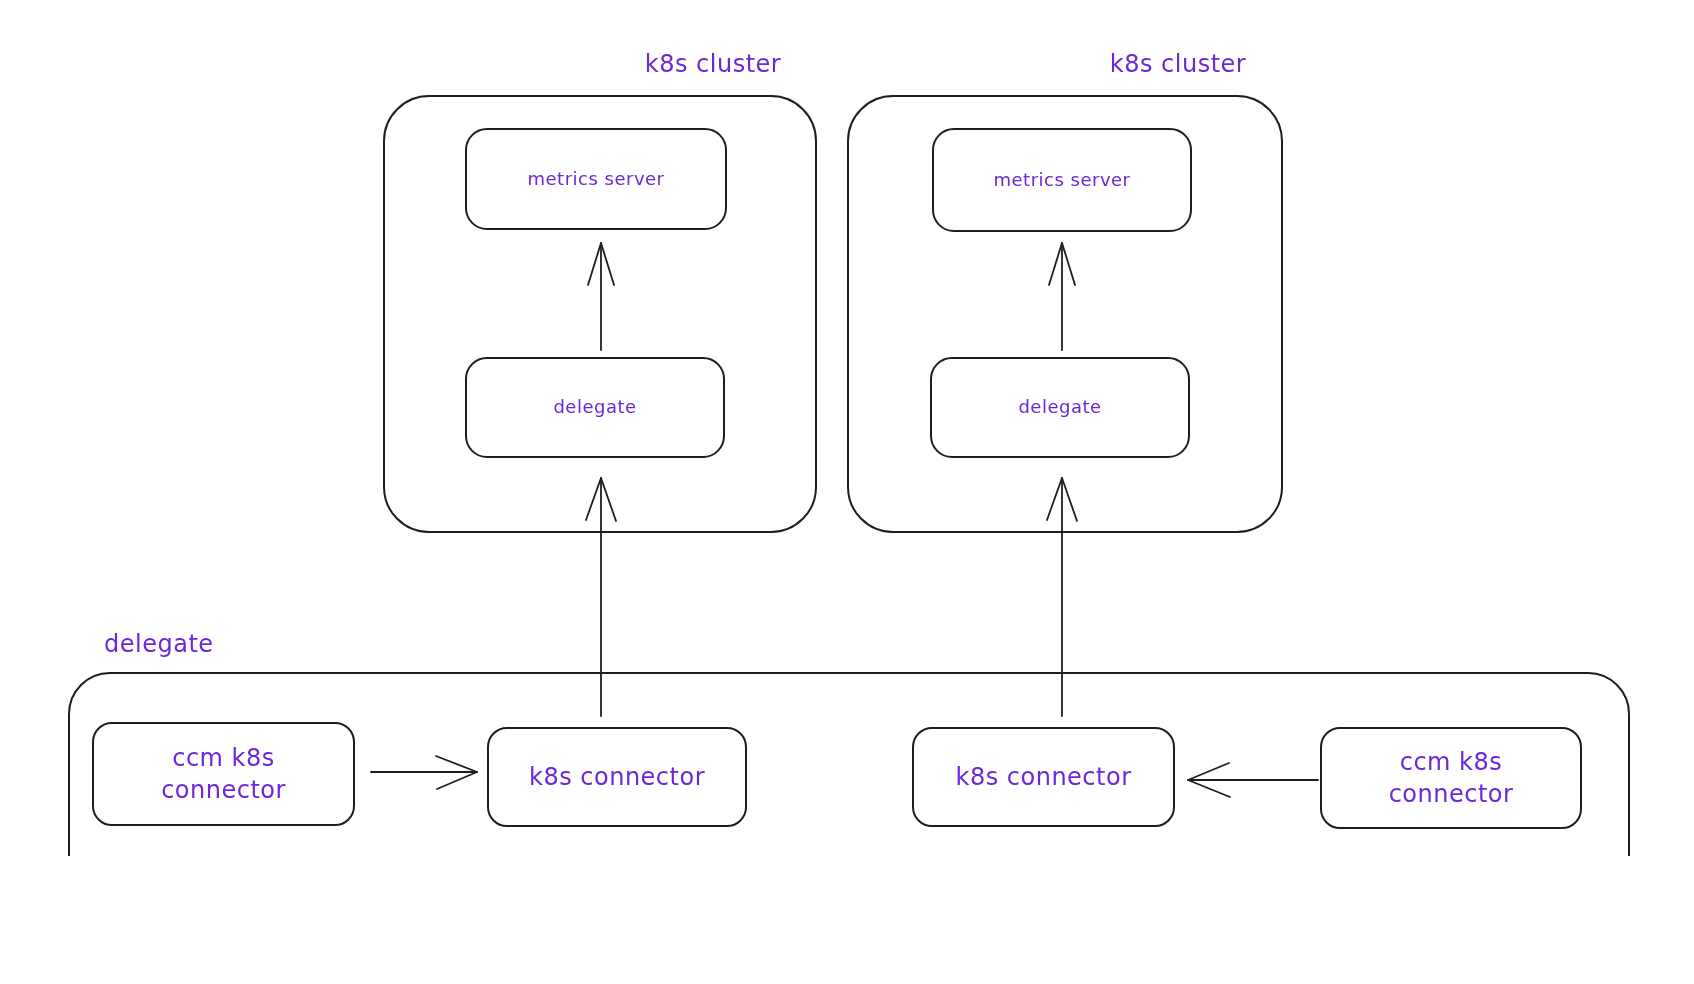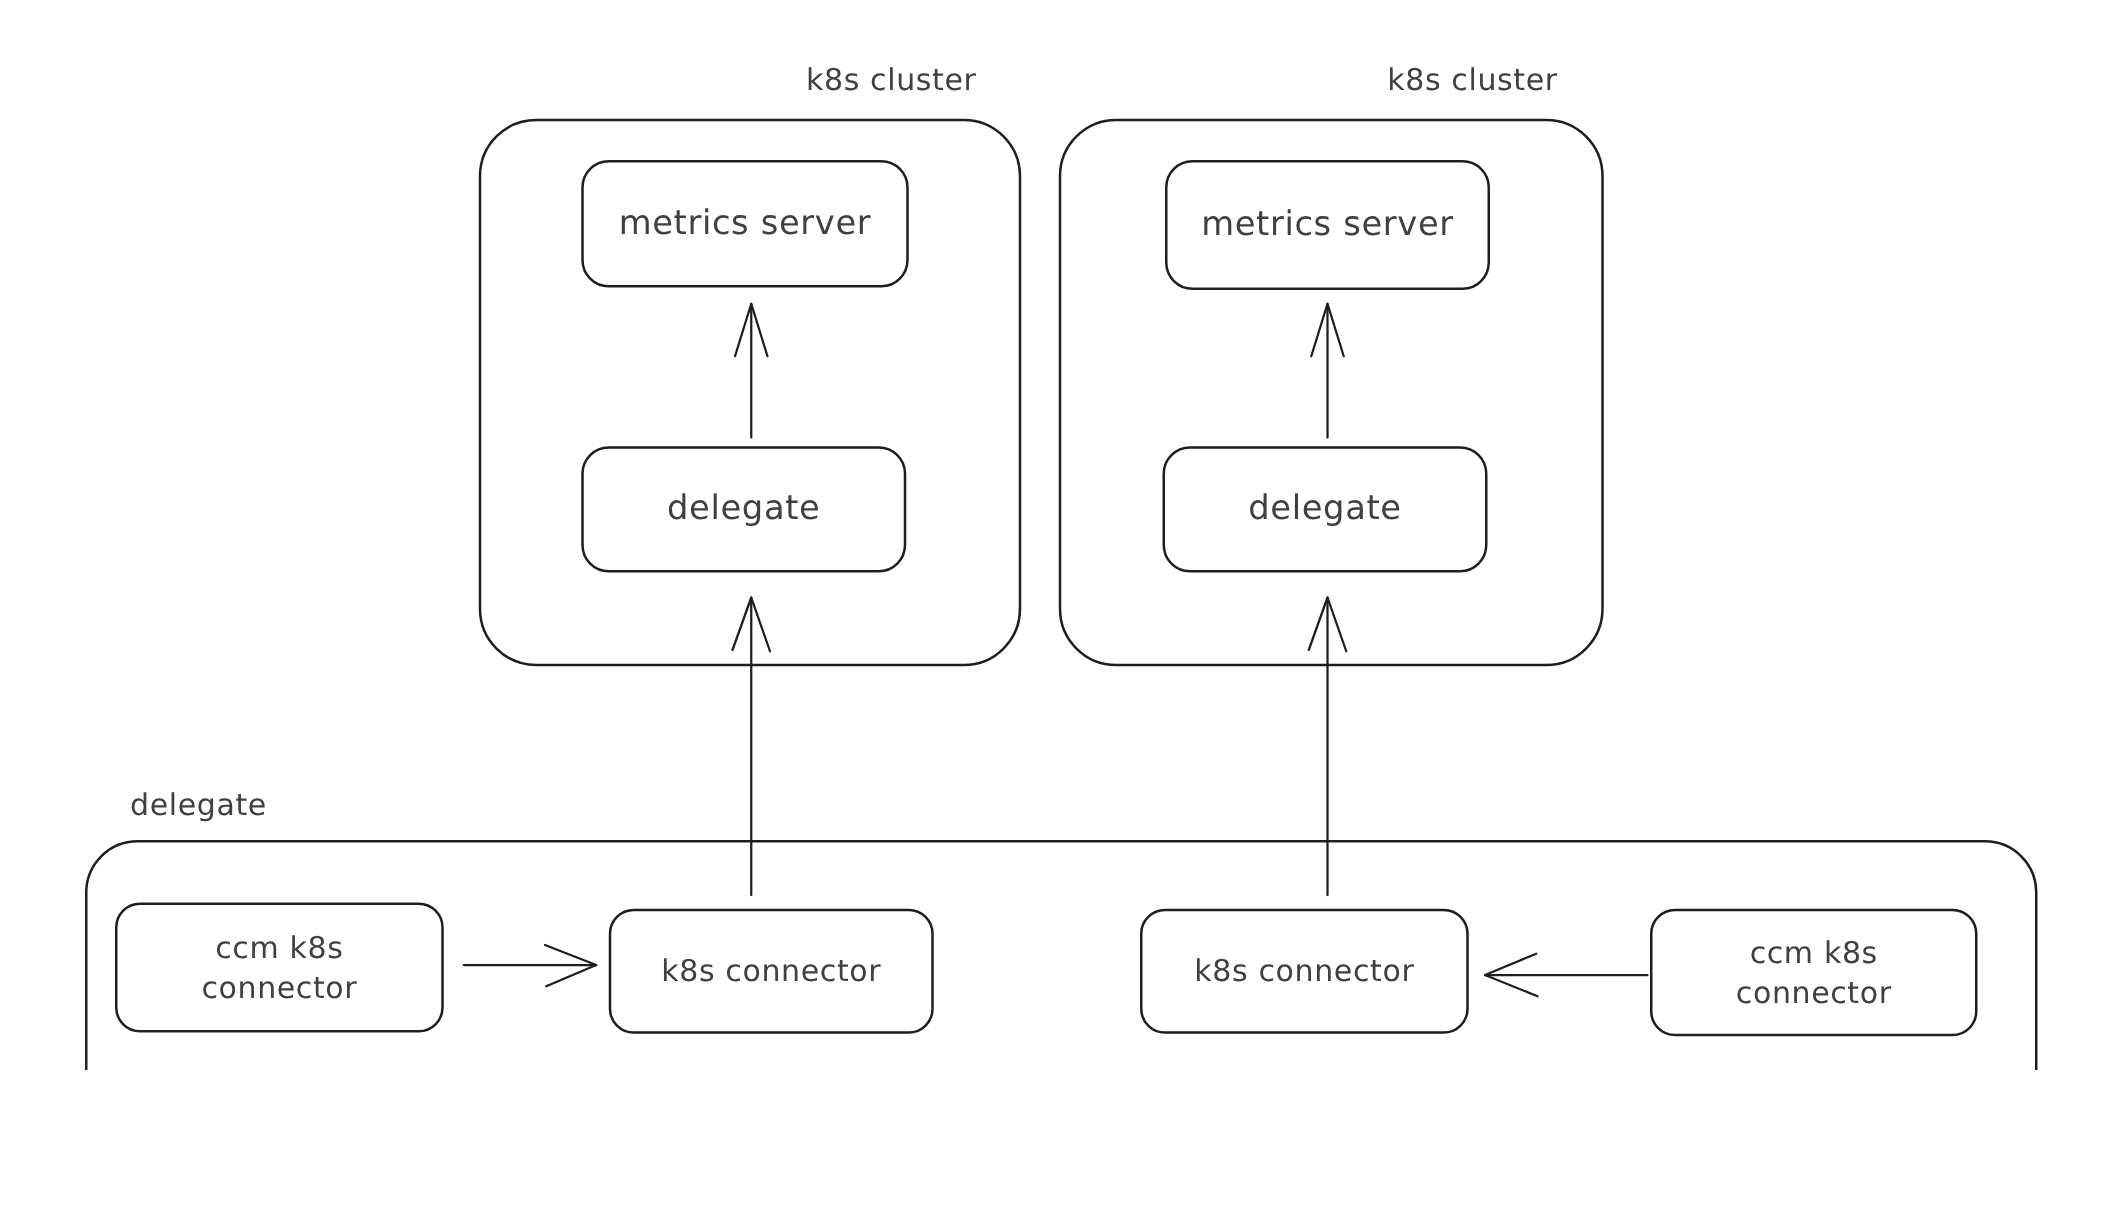--- a/index.html
+++ b/index.html
@@ -6,41 +6,41 @@
     margin: 0;
     padding: 0;
     background: #ffffff;
   }
   .canvas {
     position: relative;
     width: 1694px;
     height: 856px;
     background: #ffffff;
     font-family: "DejaVu Sans", sans-serif;
-    color: #404040;
+    color: #6d28d9;
     overflow: hidden;
   }
   .box {
     position: absolute;
     border: 2.2px solid #1e1e1e;
     background: transparent;
     box-sizing: border-box;
   }
   .container-box {
     border-radius: 46px;
   }
   .node-box {
     border-radius: 22px;
     display: flex;
     align-items: center;
     justify-content: center;
     background: #ffffff;
   }
   .node-text {
-    font-size: 27px;
+    font-size: 18px;
     letter-spacing: 0.5px;
     text-align: center;
     line-height: 1.35;
     white-space: pre-line;
   }
   .free-label {
     position: absolute;
     font-size: 24px;
     letter-spacing: 0.5px;
     text-align: center;

